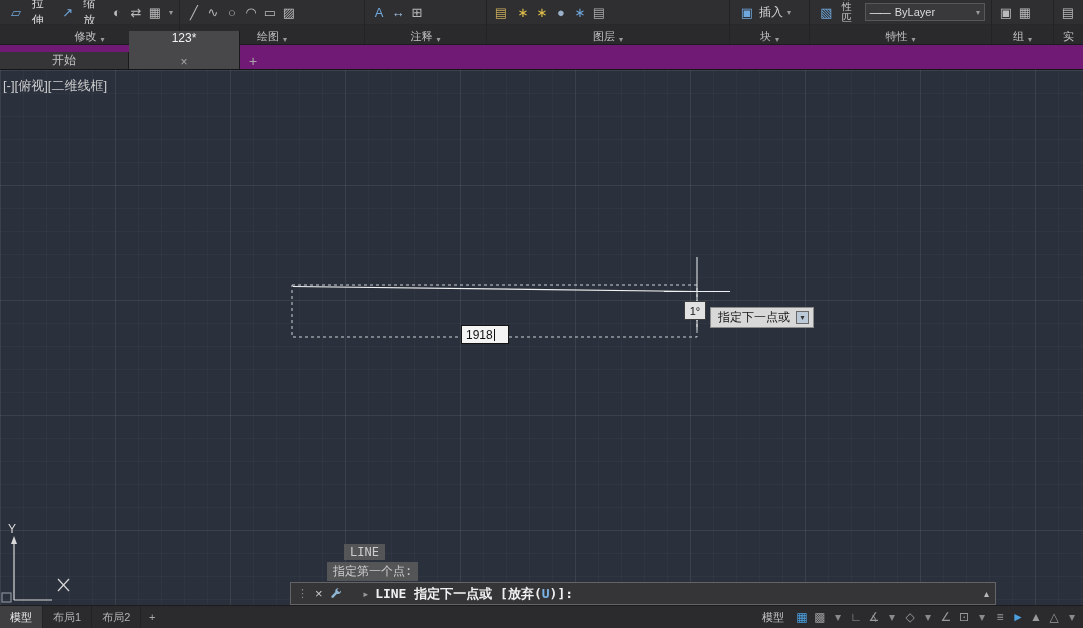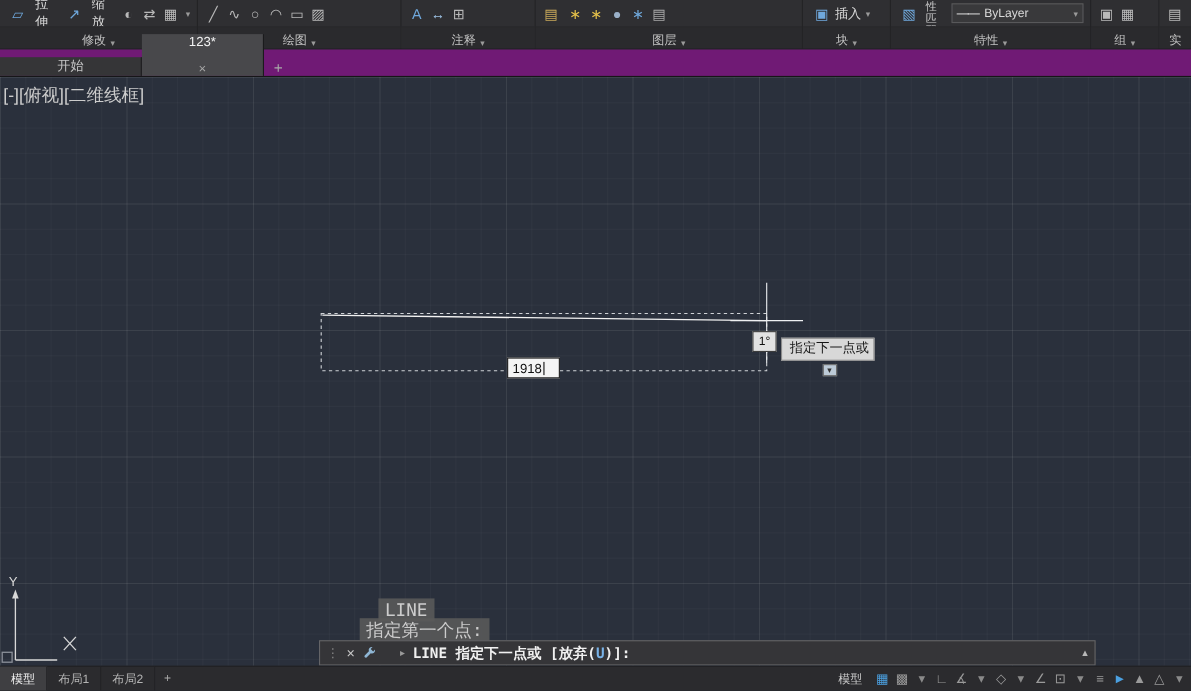--- a/index.html
+++ b/index.html
@@ -37,36 +37,36 @@
   .newtab{width:26px;display:flex;align-items:center;justify-content:center;color:#a8a8a8;font-size:14px;}
 
   
   .canvas{position:relative;width:1083px;height:535px;background-color:#2a303c;overflow:hidden;
     background-image:
       linear-gradient(rgba(255,255,255,0.055) 1px,transparent 1px),
       linear-gradient(90deg,rgba(255,255,255,0.055) 1px,transparent 1px),
       linear-gradient(rgba(255,255,255,0.028) 1px,transparent 1px),
       linear-gradient(90deg,rgba(255,255,255,0.028) 1px,transparent 1px);
     background-size:115px 115px,115px 115px,23px 23px,23px 23px;}
-  .vplabel{position:absolute;left:3px;top:7px;font-size:16px;color:#cccccc;}
+  .vplabel{position:absolute;left:3px;top:7px;font-size:13px;color:#cccccc;}
   svg.overlay{position:absolute;left:0;top:0;pointer-events:none;}
 
   .hist{position:absolute;background:rgba(90,90,90,0.88);color:#cccccc;
-        font-family:"DejaVu Sans Mono","Liberation Mono",monospace;font-size:16px;padding:1px 6px;}
+        font-family:"DejaVu Sans Mono","Liberation Mono",monospace;font-size:12px;padding:1px 6px;}
   .hist-cmd{left:344px;top:474px;}
   .hist-prompt{left:327px;top:492px;}
 
   .dynlen{position:absolute;left:461px;top:255px;width:40px;height:17px;background:#f4f4f4;
           border:1px solid #141414;color:#101010;font-size:12px;display:flex;align-items:center;
           padding:0 2px 0 4px;}
   .dynlen .caret{width:1px;height:12px;background:#101010;margin-left:1px;}
   .dynang{position:absolute;left:684px;top:231px;width:20px;height:17px;background:#e2e2e2;
           border:1px solid #3c3c3c;color:#101010;font-size:11px;display:flex;align-items:center;justify-content:center;}
   .dynprompt{position:absolute;left:710px;top:237px;height:19px;background:#d8d8d8;border:1px solid #8b8b8b;
-             color:#161616;font-size:12px;display:flex;align-items:center;gap:6px;padding:0 4px 0 7px;flex-direction:column;}
+             color:#161616;font-size:12px;display:flex;align-items:center;gap:6px;padding:0 4px 0 7px;}
   .dynprompt .key{width:13px;height:13px;border:1px solid #6a6a6a;background:#bccad7;color:#333;
                   font-size:8px;display:flex;align-items:center;justify-content:center;box-sizing:border-box;}
 
   .cmdline{position:absolute;left:290px;top:512px;width:692px;height:21px;background:#353538;
            border:1px solid #646467;display:flex;align-items:center;gap:7px;padding:0 6px;box-sizing:content-box;}
   .cmdline .grip{color:#8a8a8a;font-size:11px;}
   .cmdline .cclose{color:#c9c9c9;font-size:13px;}
   .cmdline .marker{color:#9a9a9a;font-size:9px;margin-left:14px;}
   .cmdtext{font-family:"DejaVu Sans Mono","Liberation Mono",monospace;font-size:13px;color:#f0f0f0;
            font-weight:bold;white-space:pre;}

